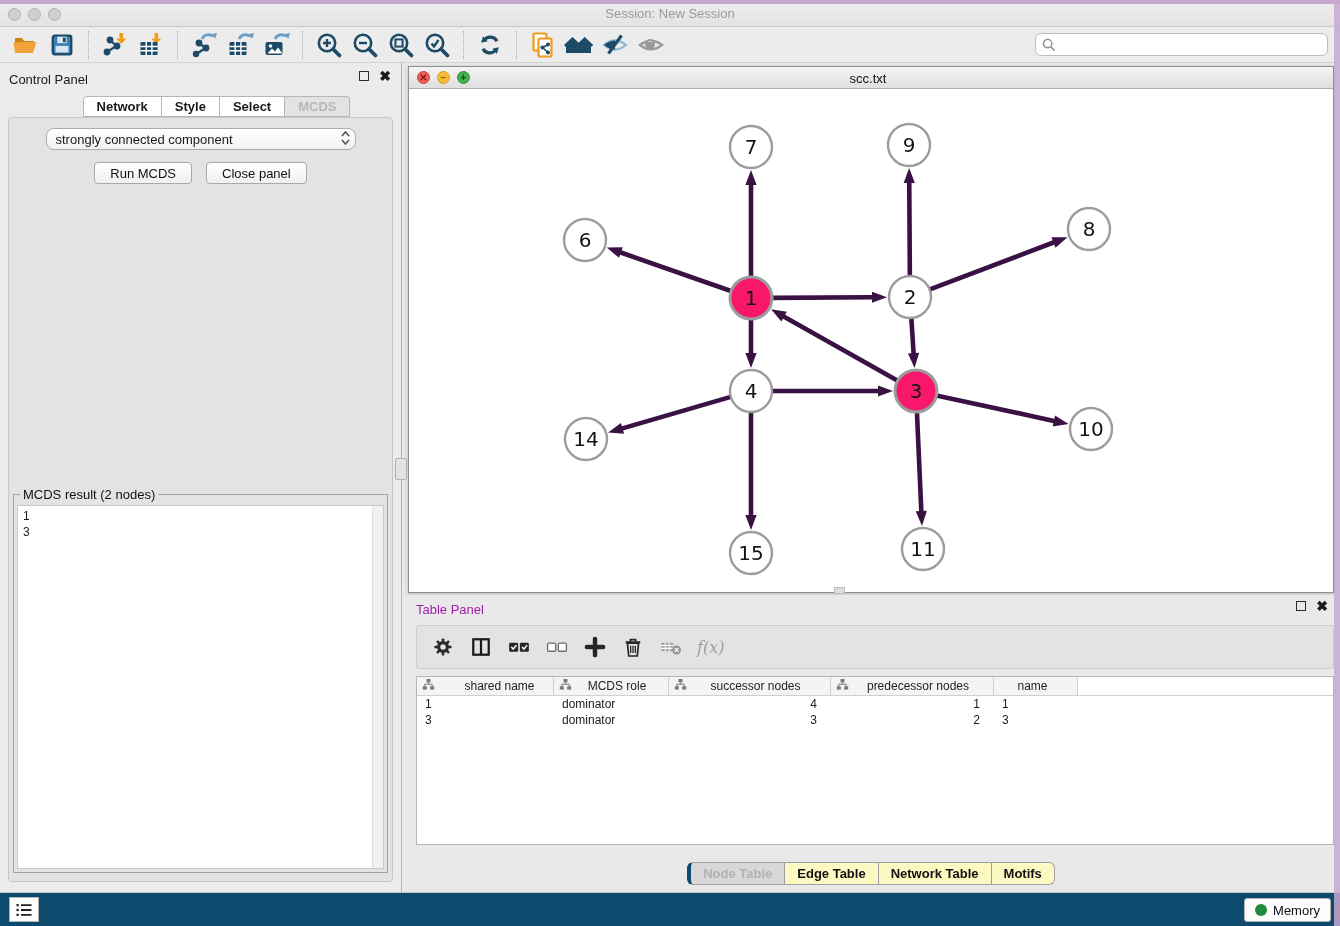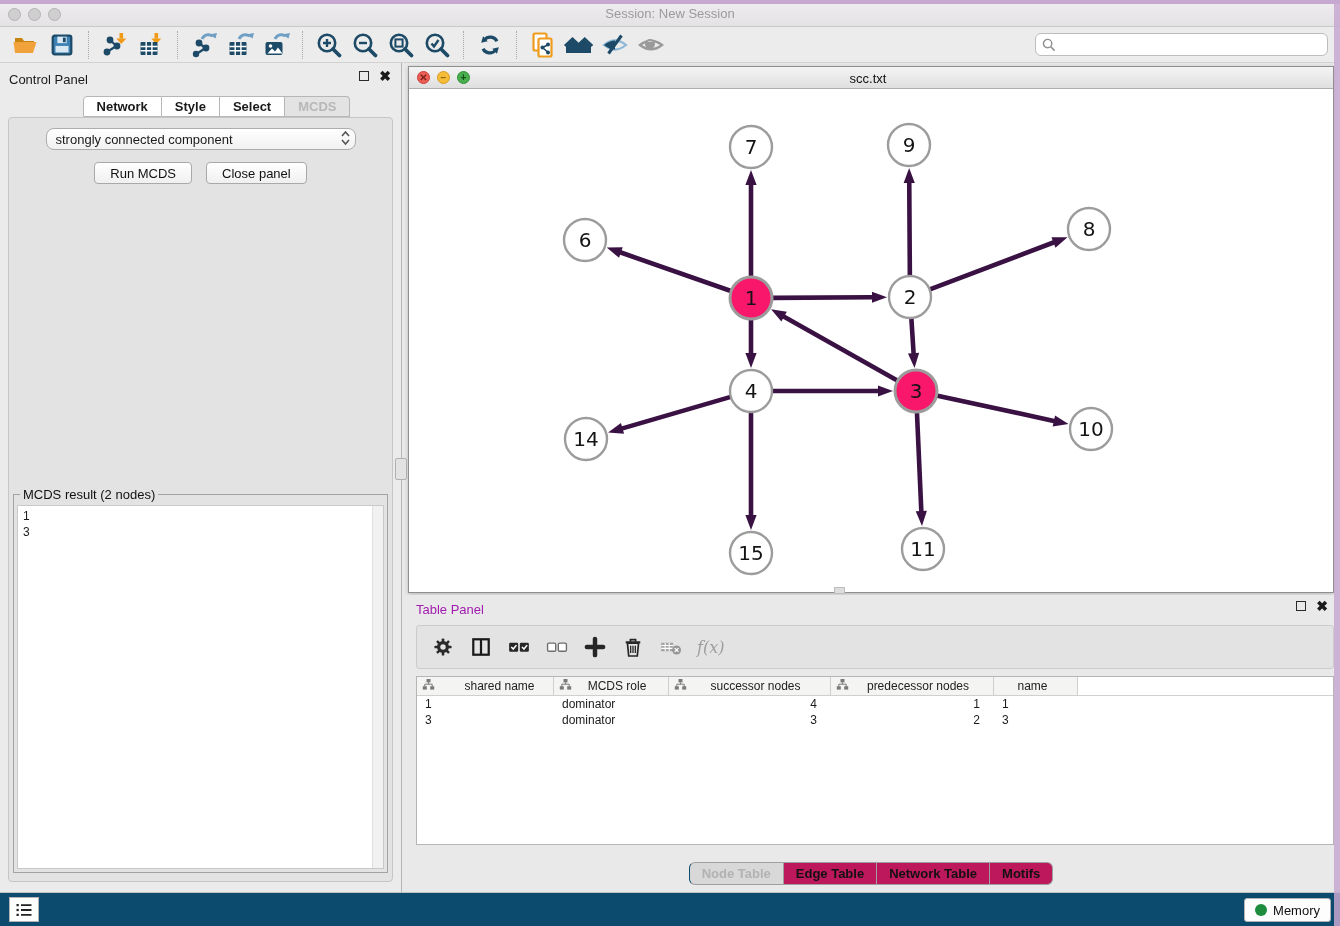--- a/index.html
+++ b/index.html
@@ -79,22 +79,22 @@
   .dtable { position:absolute; left:14px; top:81px; width:918px; height:169px; background:#fff; border:1px solid #b5b5b5; }
   .thead { display:flex; height:19px; border-bottom:1px solid #d0d0d0; }
   .th { background:#f4f4f3; border-right:1px solid #cfcfcf; display:flex; align-items:center; font-size:12px; color:#222; }
   .th .th-label { flex:1; text-align:center; padding-right:6px; }
   .th .tree-ic { margin-left:5px; flex:0 0 auto; }
   .trow { display:flex; height:16px; font-size:12px; }
   .td { padding:0 8px; white-space:nowrap; overflow:hidden; line-height:16px; }
   .td.r { text-align:right; padding-right:14px; }
 
   .tp-tabs { position:absolute; left:0; right:0; top:267px; display:flex; justify-content:center; }
-  .btab { height:23px; line-height:21px; padding:0 12px; background:#be185d; border:1px solid #9f9f9f; border-left:none; font-size:13px; font-weight:bold; color:#111; }
-  .btab:first-child { border-left:1px solid #0c4a6e; border-top-left-radius:6px; border-bottom-left-radius:6px; }
+  .btab { height:23px; line-height:21px; padding:0 12px; background:#fef9c3; border:1px solid #9f9f9f; border-left:none; font-size:13px; font-weight:bold; color:#111; }
+  .btab:first-child { border-left:4px solid #0c4a6e; border-top-left-radius:6px; border-bottom-left-radius:6px; }
   .btab.last { border-top-right-radius:6px; border-bottom-right-radius:6px; }
   .btab.selected { background:#d8d8d8; color:#b2b2b2; }
 
   
   .statusbar { position:absolute; left:0; top:892px; width:1340px; height:34px; background:#0c4a6e; border-top:1px solid #c3c3c3; }
   .list-btn { position:absolute; left:9px; top:4px; width:30px; height:25px; background:#fff; border:1px solid #b3b3b3; display:flex; align-items:center; justify-content:center; }
   .memory-btn { position:absolute; right:9px; top:5px; height:24px; padding:0 10px; background:#fdfdfd; border:1px solid #b3b3b3; border-radius:3px; display:flex; align-items:center; gap:6px; font-size:13px; color:#111; }
   .mem-dot { width:12px; height:12px; border-radius:50%; background:#1d8c3c; }
 </style>
 </head>

